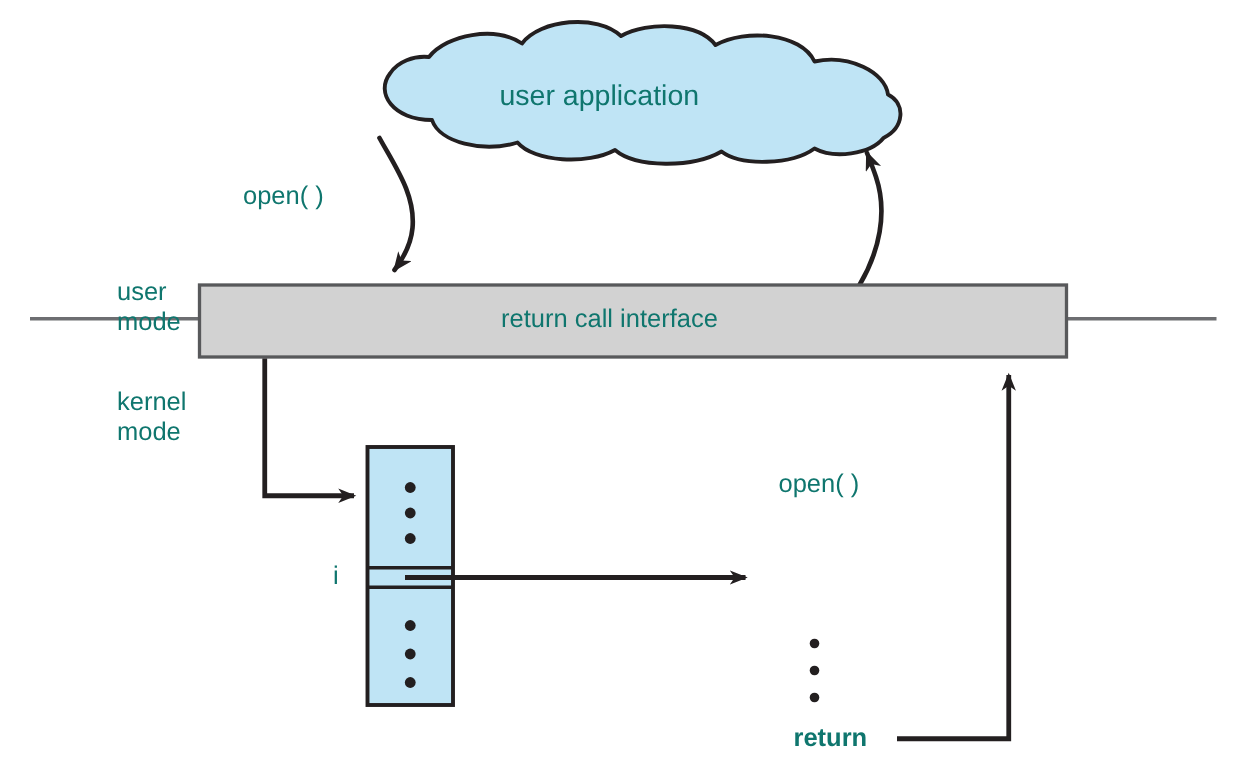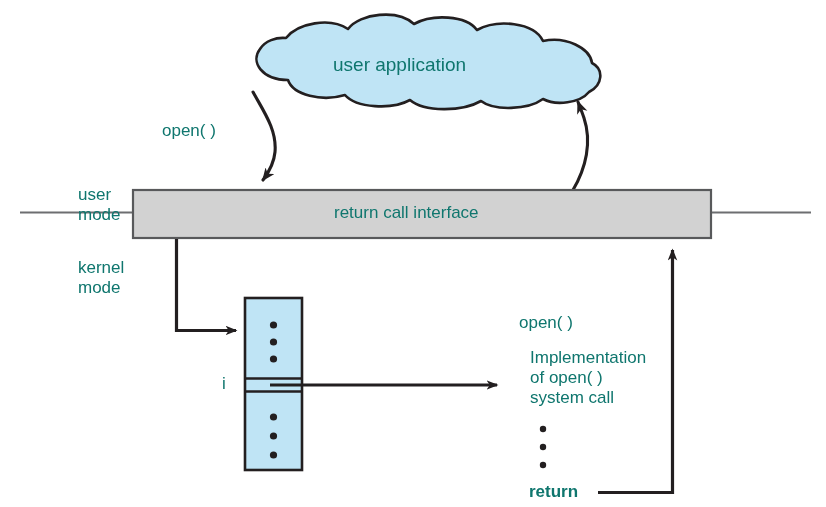--- a/index.html
+++ b/index.html
@@ -153,19 +153,16 @@
   <div class="lbl" id="user-mode-label">user
 mode</div>
 
   <div class="lbl" id="kernel-mode-label">kernel
 mode</div>
 
   <div class="lbl" id="index-label">i</div>
 
   <div class="lbl" id="impl-open-label">open( )</div>
 
-  <div class="lbl" id="impl-body-label">Implementation
-of open( )
-system call</div>
 
   <div class="lbl" id="return-label">return</div>
 
 </div>
 
 </body></html>

